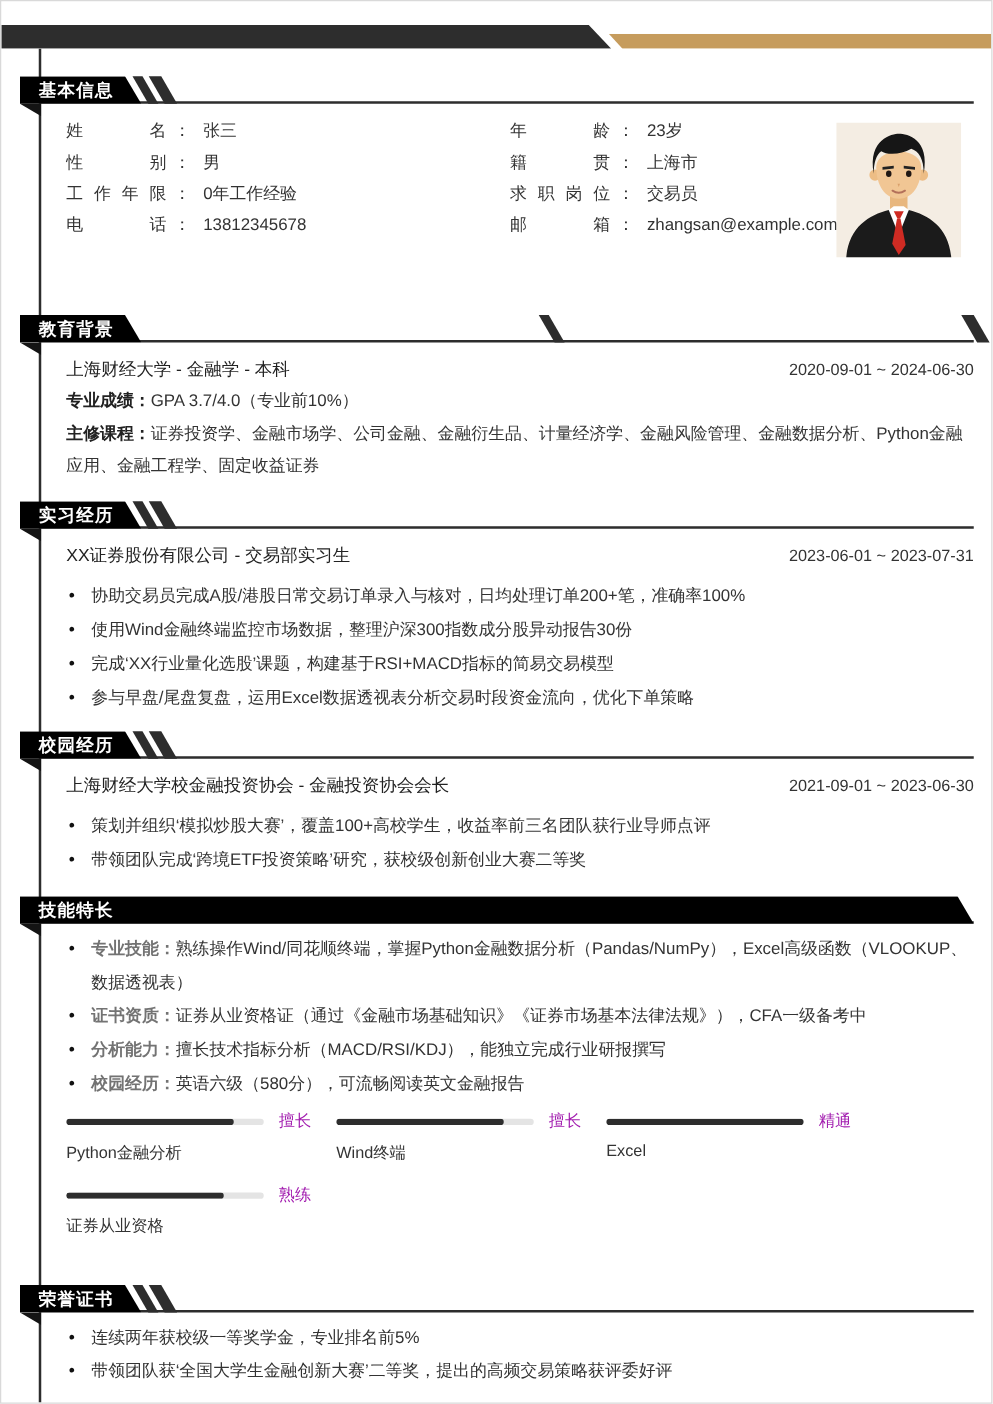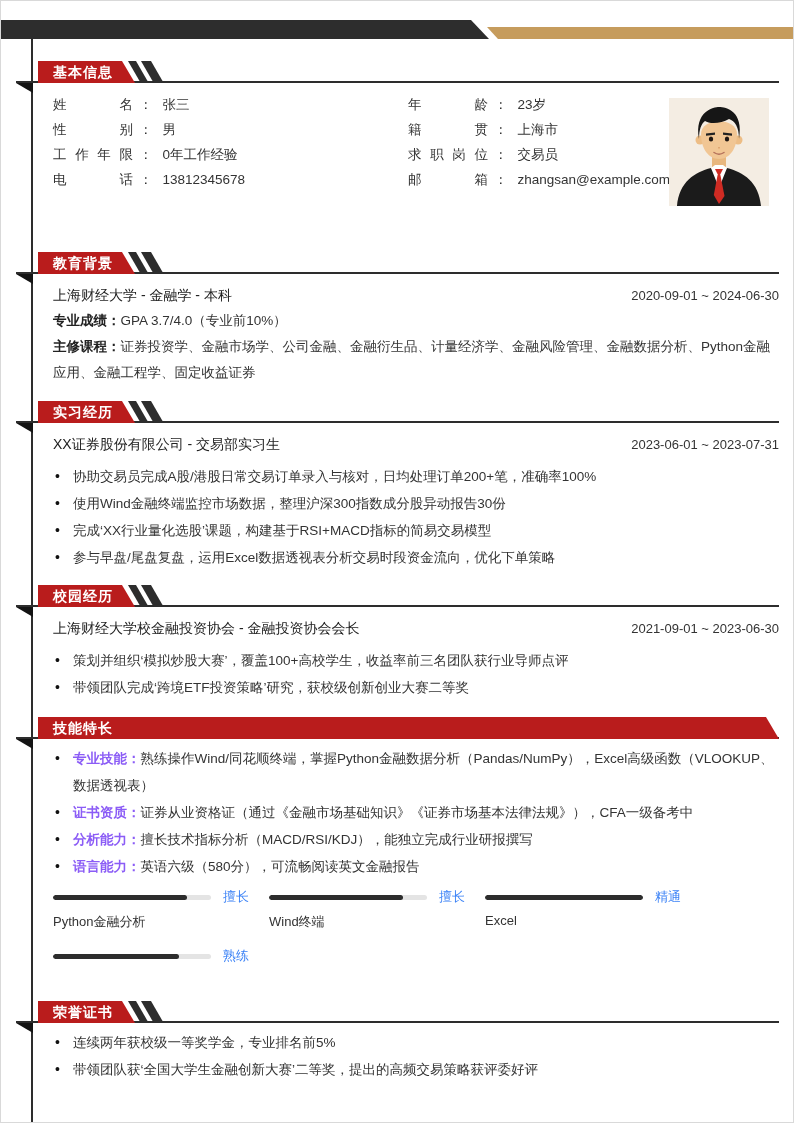--- a/index.html
+++ b/index.html
@@ -34,25 +34,24 @@
   
   .sec-header {
     position:relative; display:flex; align-items:stretch;
     height:22px; margin:0 14px 0 15px;
   }
   .sec-underline {
     position:absolute; left:0; right:0; bottom:0; height:2px;
     background:#2d2d2d;
   }
   .sec-tab {
-    position:relative; z-index:1; background:#b91c1c; color:#fff;
+    position:relative; z-index:1; background:#000000; color:#fff;
     font-size:14px; font-weight:bold; line-height:22px;
     padding:0 22px 0 15px; letter-spacing:1px;
     clip-path:polygon(0 0, calc(100% - 13px) 0, 100% 100%, 0 100%);
-    margin-left:22px;
   }
   .sec-fold {
     position:absolute; left:0; top:22px; width:17px; height:10px;
     background:#141414;
     clip-path:polygon(0 0, 100% 0, 100% 100%);
   }
   .stripe {
     width:8px; height:22px; background:#2d2d2d;
     transform:skewX(30deg); transform-origin:top left; z-index:1;
   }
@@ -79,34 +78,34 @@
   .entry-title { font-weight:normal; font-size:14px; color:#222; }
   .entry-date { font-size:13px; color:#333; font-weight:normal; }
   .detail { line-height:26px; }
   .detail .b { font-weight:bold; color:#222; }
   ul.bullets { list-style:none; margin-top:6px; }
   ul.bullets li { position:relative; padding-left:20px; line-height:27px; }
   ul.bullets li::before {
     content:"•"; position:absolute; left:2px; top:0;
     color:#111; font-size:14px;
   }
-  ul.bullets li .b { font-weight:bold; color:#8b5cf6; }
+  ul.bullets li .b { font-weight:bold; color:#737373; }
   
   .bars { display:flex; flex-wrap:wrap; margin-top:10px; }
   .bar-cell { width:216px; margin-bottom:18px; }
   .bar-line { display:flex; align-items:center; height:14px; }
   .bar-track {
     width:158px; height:5px; background:#e4e4e4; border-radius:3px;
     overflow:hidden; flex:0 0 158px;
   }
   .bar-fill { height:5px; background:#2d2d2d; border-radius:3px; }
-  .bar-level { margin-left:12px; font-size:13px; color:#3b82f6; }
+  .bar-level { margin-left:12px; font-size:13px; color:#a21caf; }
   .bar-name { margin-top:9px; font-size:13px; color:#333; }
   
-  .mt-edu    { margin-top:44px; }
+  .mt-edu    { margin-top:44px;justify-content:space-between; }
   .mt-intern { margin-top:15px; }
   .mt-campus { margin-top:14px; }
   .mt-skills { margin-top:16px;flex-direction:column; }
   .mt-honors { margin-top:20px; }
   .skills-bullets li { line-height:27px; }
 </style>
 </head>
 <body>
 
 <div class="banner-dark"></div>
@@ -246,21 +245,21 @@
     </div>
     <span class="stripe s1"></span>
     <span class="stripe s2"></span>
     <div class="sec-fold"></div>
   </div>
   <div class="sec-body">
     <ul class="bullets skills-bullets">
       <li><span class="b">专业技能：</span><span>熟练操作Wind/同花顺终端，掌握Python金融数据分析（Pandas/NumPy），Excel高级函数（VLOOKUP、数据透视表）</span></li>
       <li><span class="b">证书资质：</span><span>证券从业资格证（通过《金融市场基础知识》《证券市场基本法律法规》），CFA一级备考中</span></li>
       <li><span class="b">分析能力：</span><span>擅长技术指标分析（MACD/RSI/KDJ），能独立完成行业研报撰写</span></li>
-      <li><span class="b">语言能力：</span><span>英语六级（580分），可流畅阅读英文金融报告</span></li>
+      <li><span class="b">校园经历：</span><span>英语六级（580分），可流畅阅读英文金融报告</span></li>
     </ul>
     <div class="bars">
       <div class="bar-cell">
         <div class="bar-line">
           <div class="bar-track">
               <div class="bar-fill" style="width: 85%;"></div>
             </div>
           <span class="bar-level">擅长</span>
         </div>
         <div class="bar-name">Python金融分析</div>
@@ -283,20 +282,21 @@
         </div>
         <div class="bar-name">Excel</div>
       </div>
       <div class="bar-cell">
         <div class="bar-line">
           <div class="bar-track">
               <div class="bar-fill" style="width: 80%;"></div>
             </div>
           <span class="bar-level">熟练</span>
         </div>
+        <div class="bar-name">证券从业资格</div>
       </div>
     </div>
   </div>
 
   <div class="sec-header mt-honors">
     <div class="sec-underline"></div>
     <div class="sec-tab">
       <span>荣誉证书</span>
     </div>
     <span class="stripe s1"></span>

